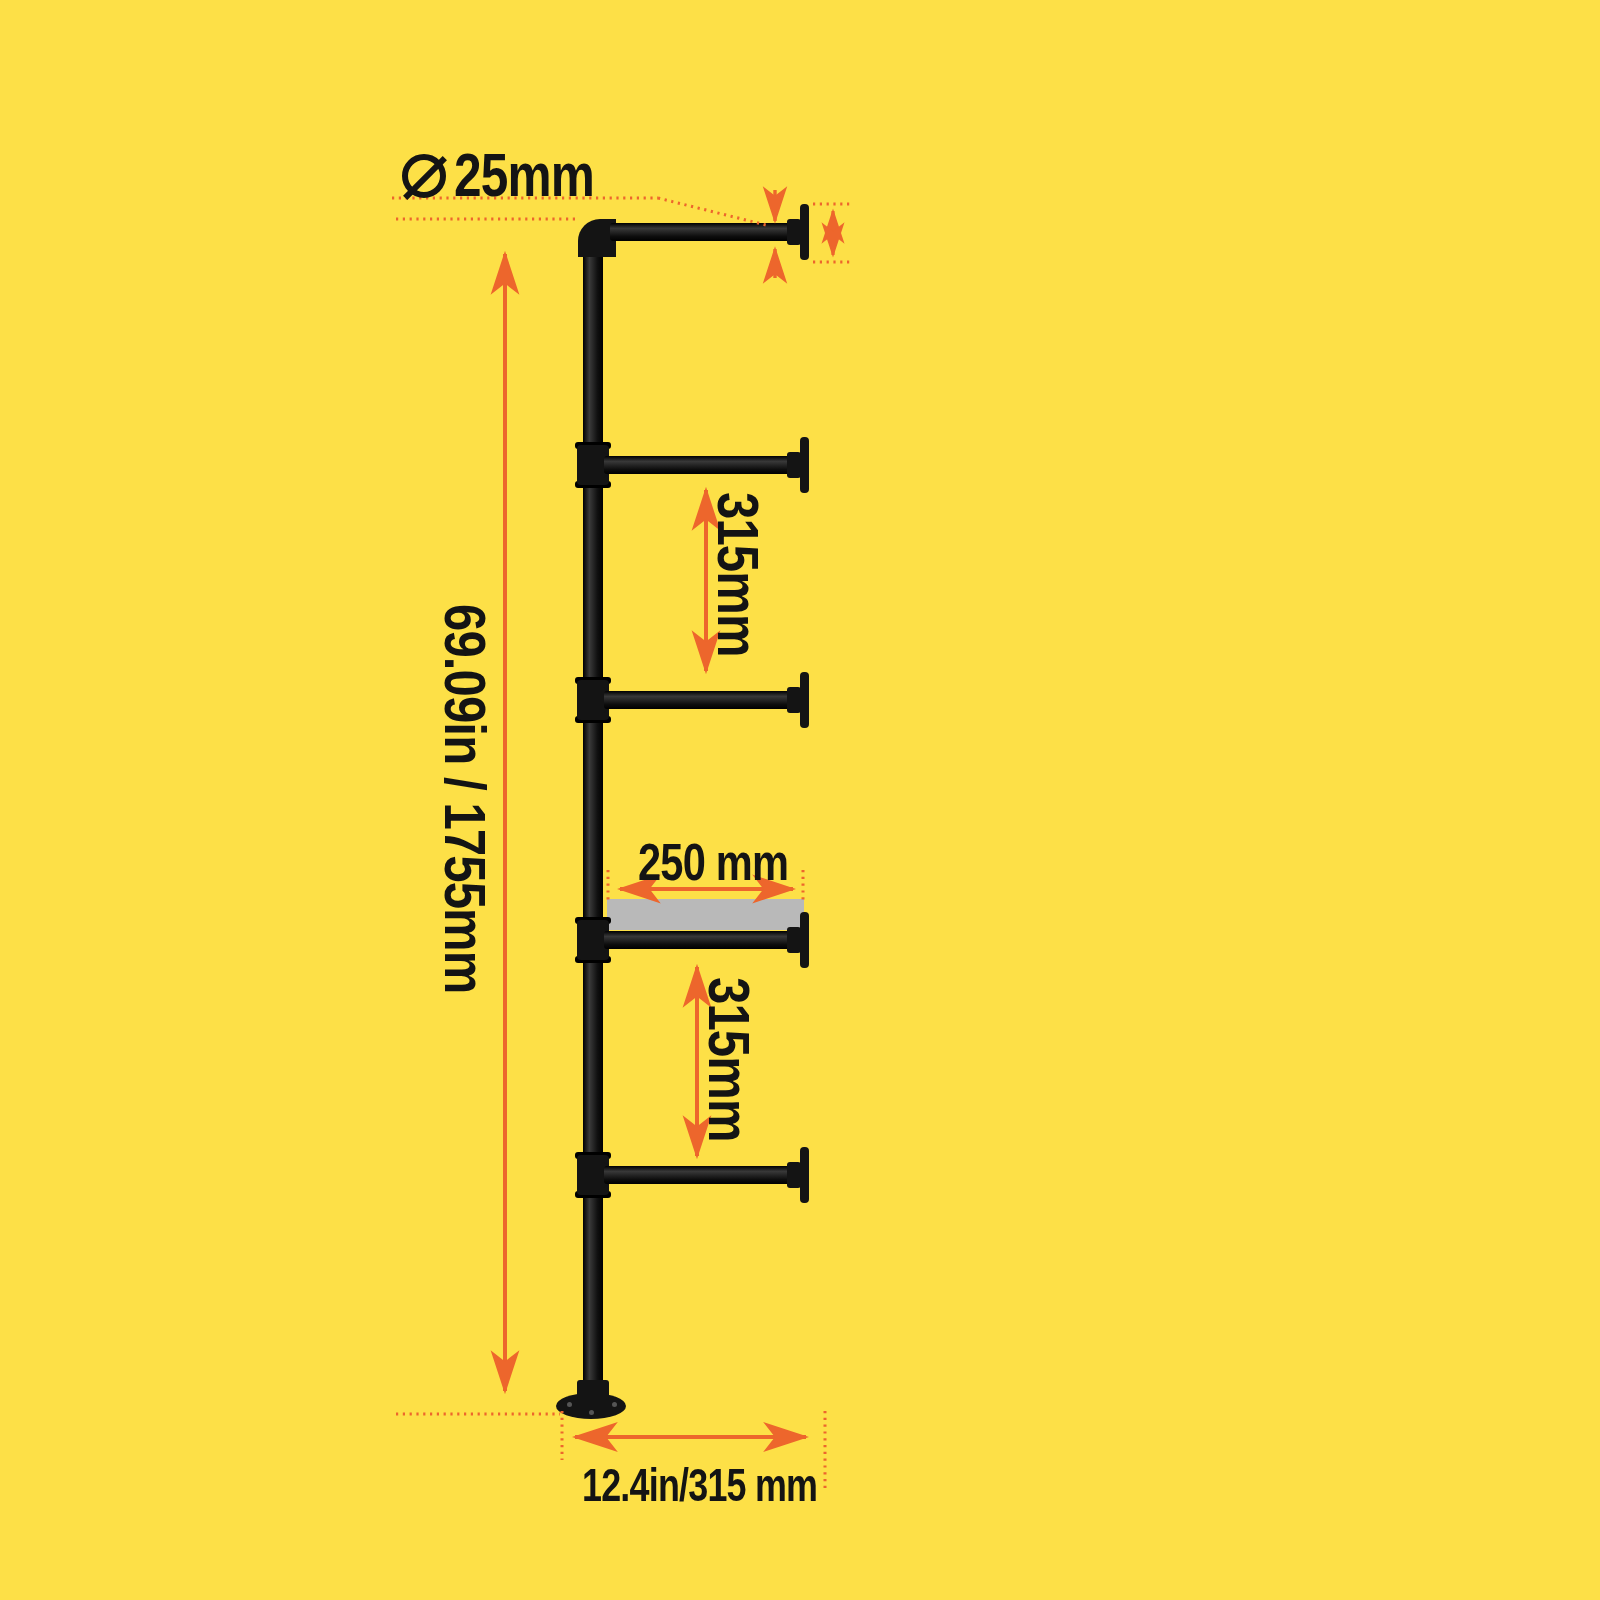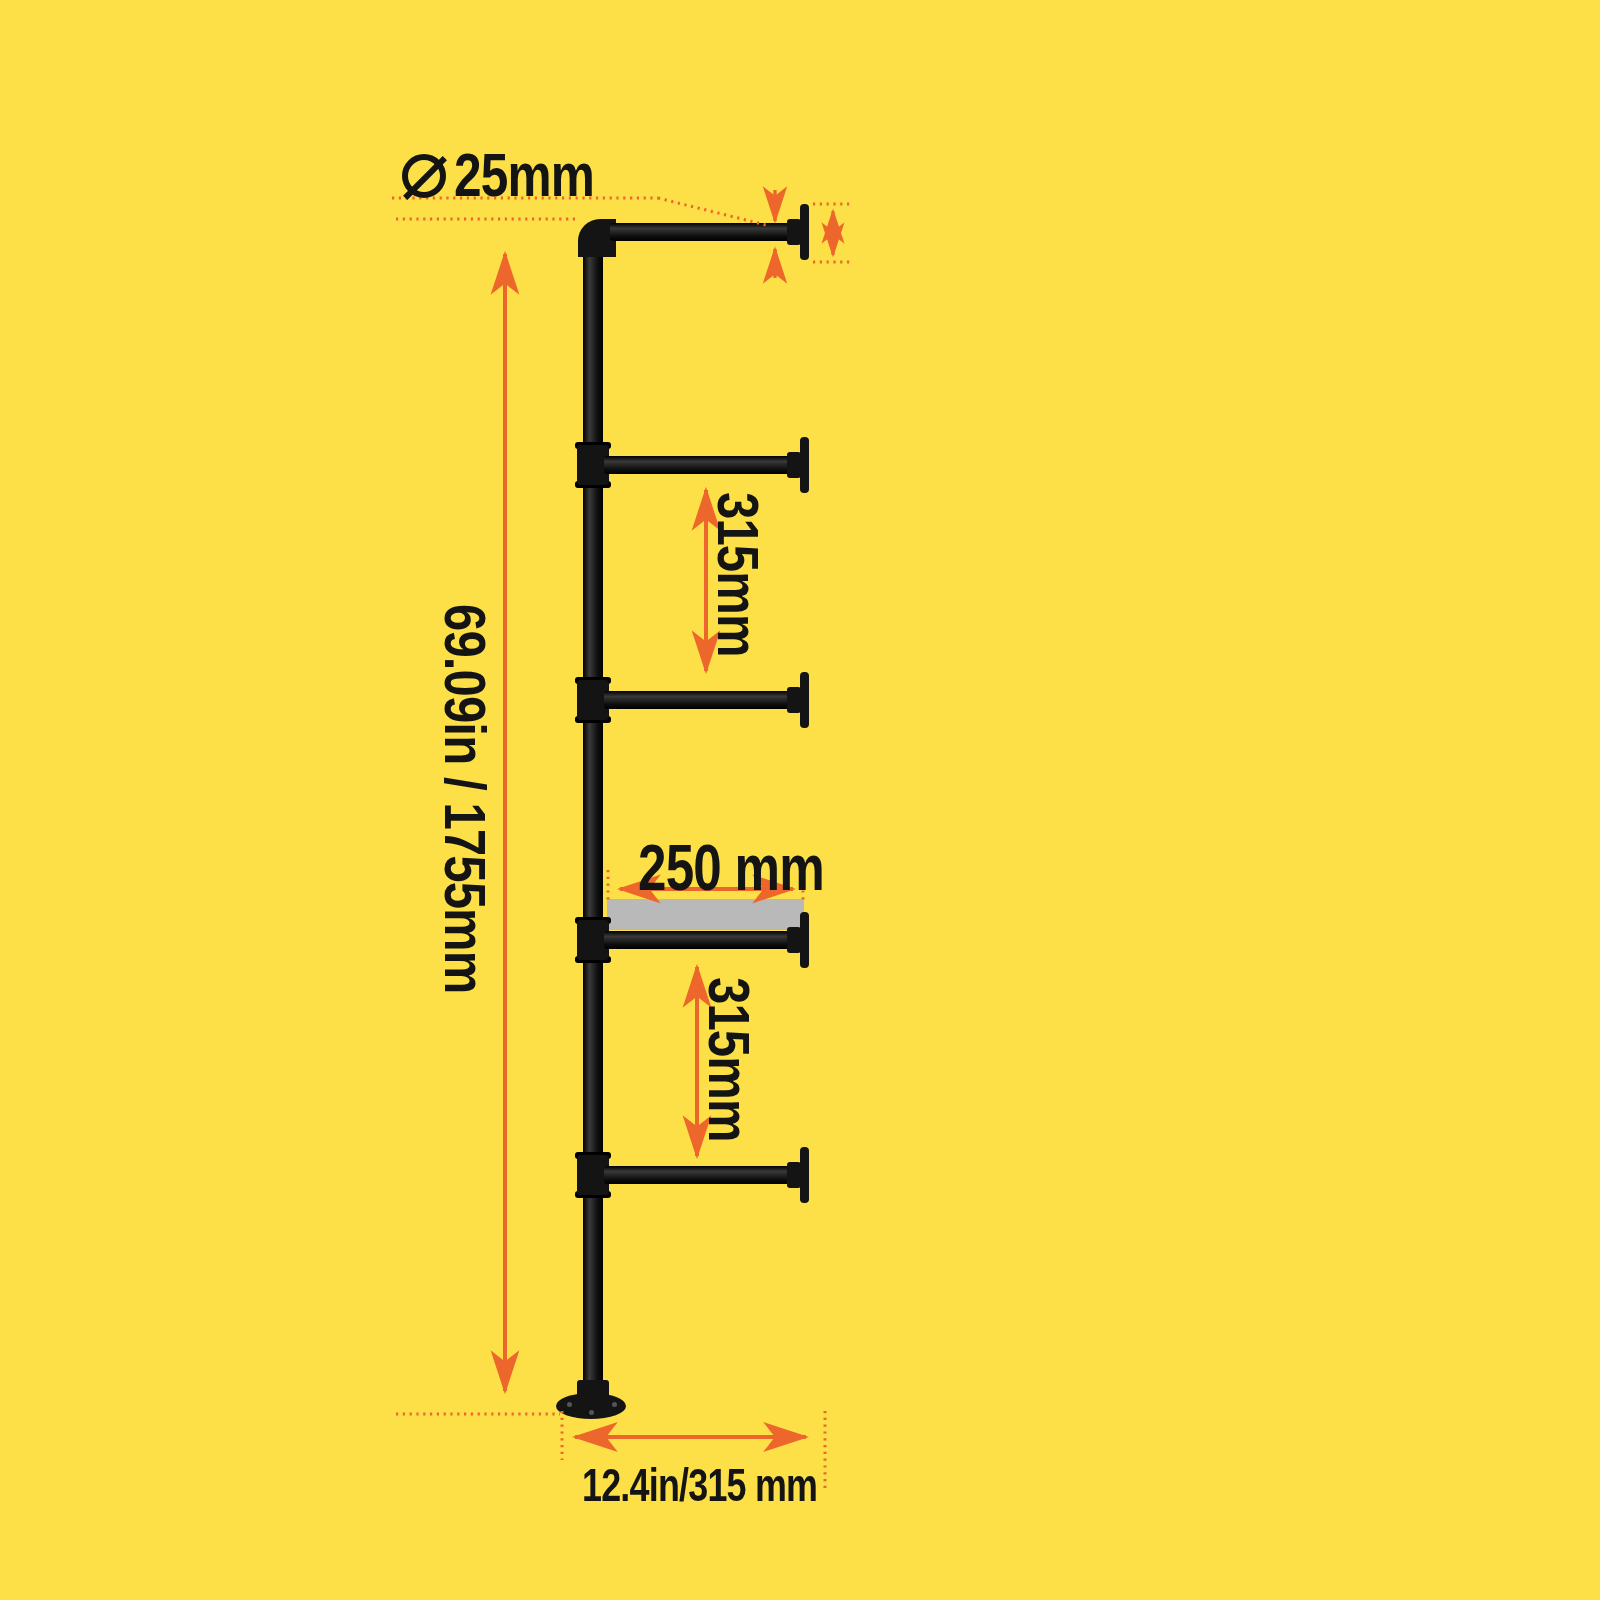--- a/index.html
+++ b/index.html
@@ -122,21 +122,21 @@
     </g>
   </svg>
 
   <div class="lbl" style="left:402px;top:144px;font-size:62px;">
     <span class="dia-circle"></span><span class="sqz">25mm</span>
   </div>
 
 
   <div class="lbl rot" style="left:766px;top:492px;font-size:57px;transform:rotate(90deg) scaleX(0.86);">315mm</div>
 
-  <div class="lbl" style="left:638px;top:836px;font-size:64px;">
+  <div class="lbl" style="left:638px;top:836px;font-size:52px;">
     <span class="sqz">250 mm</span>
   </div>
 
   <div class="lbl rot" style="left:757px;top:977px;font-size:57px;transform:rotate(90deg) scaleX(0.86);">315mm</div>
 
   <div class="lbl rot" style="left:493px;top:604px;font-size:57px;transform:rotate(90deg) scaleX(0.86);">69.09in / 1755mm</div>
 
   <div class="lbl" style="left:582px;top:1462px;font-size:46px;">
     <span class="sqz" style="transform:scaleX(0.78);">12.4in/315 mm</span>
   </div>

